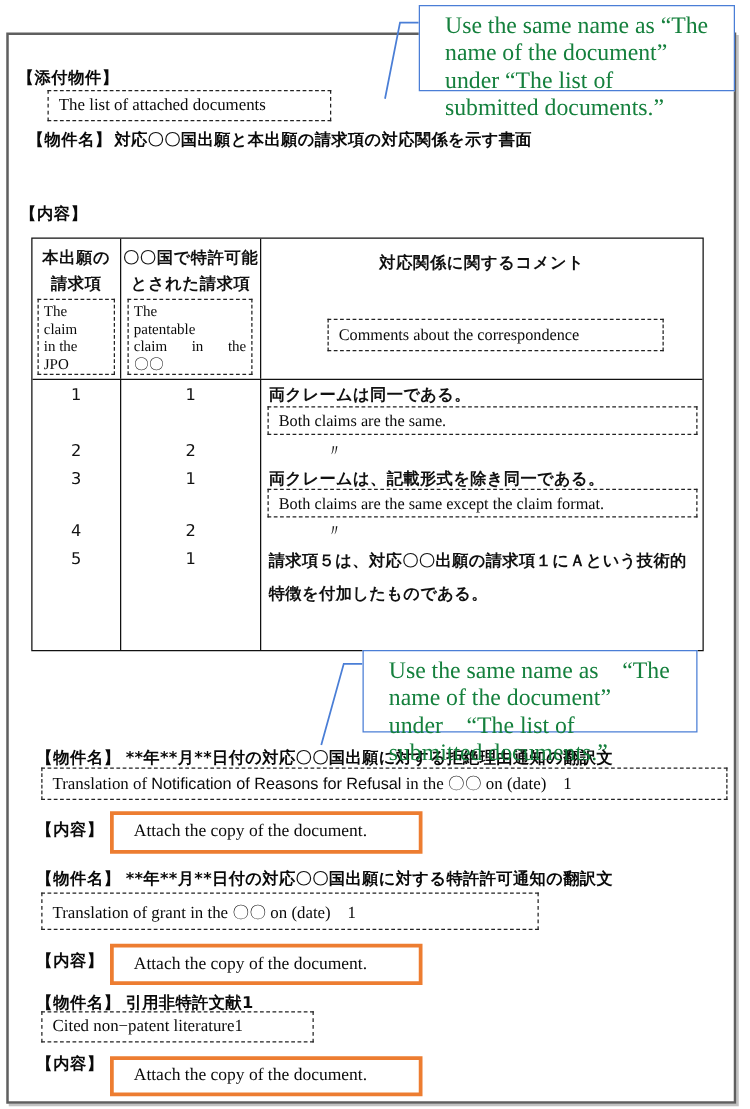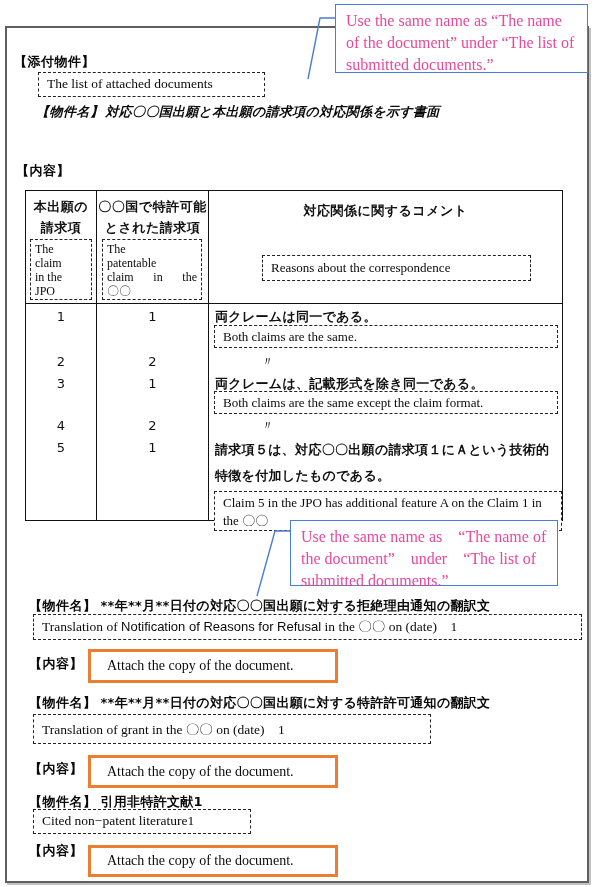--- a/index.html
+++ b/index.html
@@ -19,22 +19,22 @@
   }
   .jp-title{font-size:13px;font-weight:600;letter-spacing:.3px;color:#0a0a0a;white-space:nowrap;}
   .serif{font-family:Liberation Serif, serif;}
   .dash-box{
     border:1px dashed #222;box-sizing:border-box;background:#fff;
     font-family:"Liberation Serif","DejaVu Serif",serif;font-size:13.5px;color:#0a0a0a;
     padding:3px 8px;
   }
   .callout{
     border:1.5px solid #4a7ed6;background:#fff;box-sizing:border-box;z-index:6;
-    font-family:"Liberation Serif","DejaVu Serif",serif;font-size:16px;color:#ec4899;
-    line-height:22px;padding:5px 10px;
+    font-family:"Liberation Serif","DejaVu Serif",serif;font-size:19px;color:#15803d;
+    line-height:22px;padding:5px 20px;
   }
   .leaders{position:absolute;left:0;top:0;z-index:5;pointer-events:none;}
   
   .claims-table{
     position:absolute;left:25px;top:190px;width:538px;
     border:1.5px solid #111;box-sizing:border-box;background:#fff;
   }
   .t-row{display:flex;}
   .t-head{height:112px;border-bottom:1px solid #111;}
   .t-body{height:216px;}
@@ -74,21 +74,21 @@
     <polyline points="290,531 275,531 257,596" fill="none" stroke="#4a7ed6" stroke-width="1.4"></polyline>
   </svg>
 
   <div class="callout abs" style="left:335px;top:4px;width:253px;height:69px;">
     <span>Use the same name as “The name of the document” under “The list of submitted documents.”</span>
   </div>
 
   <div class="jp-label abs" style="left:14px;top:53px;">【添付物件】</div>
   <div class="dash-box abs nowrap" style="left:38px;top:72px;width:227px;height:25px;">The list of attached documents</div>
 
-  <div class="abs" style="left:36px;top:101px;font-style:italic;">
+  <div class="abs" style="left:22px;top:101px;">
     <span class="jp-label">【物件名】</span><span class="jp-title" style="margin-left:2px;">対応〇〇国出願と本出願の請求項の対応関係を示す書面</span>
   </div>
   <div class="jp-label abs" style="left:16px;top:162px;">【内容】</div>
 
   <div class="claims-table">
     <div class="t-row t-head">
       <div class="t-c1">
         <div class="hjp" style="margin-top:5px;">本出願の</div>
         <div class="hjp">請求項</div>
         <div class="hbox" style="left:4px;top:48px;width:62px;height:61px;">
@@ -103,21 +103,21 @@
         <div class="hjp">とされた請求項</div>
         <div class="hbox" style="left:5px;top:48px;width:100px;height:61px;">
           <div>The</div>
           <div>patentable</div>
           <div class="justify-line">claim in the</div>
           <div>〇〇</div>
         </div>
       </div>
       <div class="t-c3">
         <div class="hjp" style="margin-top:9px;">対応関係に関するコメント</div>
-        <div class="ebox" style="left:53px;top:64px;width:269px;height:26px;line-height:22px;">Reasons about the correspondence</div>
+        <div class="ebox" style="left:53px;top:64px;width:269px;height:26px;line-height:22px;">Comments about the correspondence</div>
       </div>
     </div>
     <div class="t-row t-body">
       <div class="t-c1">
         <div class="num" style="top:2px;">1</div>
         <div class="num" style="top:47px;">2</div>
         <div class="num" style="top:69px;">3</div>
         <div class="num" style="top:111px;">4</div>
         <div class="num" style="top:133px;">5</div>
       </div>
@@ -129,21 +129,20 @@
         <div class="num" style="top:133px;">1</div>
       </div>
       <div class="t-c3">
         <div class="jline" style="left:6px;top:2px;">両クレームは同一である。</div>
         <div class="ebox" style="left:5px;top:21px;width:344px;height:23px;line-height:19px;">Both claims are the same.</div>
         <div class="jline" style="left:52px;top:47px;font-weight:500;">〃</div>
         <div class="jline" style="left:6px;top:69px;">両クレームは、記載形式を除き同一である。</div>
         <div class="ebox" style="left:5px;top:87px;width:344px;height:23px;line-height:19px;">Both claims are the same except the claim format.</div>
         <div class="jline" style="left:52px;top:111px;font-weight:500;">〃</div>
         <div class="jline" style="left:6px;top:133px;white-space:normal;line-height:26px;width:342px;">請求項５は、対応〇〇出願の請求項１にＡという技術的特徴を付加したものである。</div>
-        <div class="ebox" style="left:5px;top:187px;width:348px;height:40px;line-height:18px;padding:2px 8px;">Claim 5 in the JPO has additional feature A on the Claim 1 in the 〇〇</div>
       </div>
     </div>
   </div>
 
   <div class="callout abs" style="left:290px;top:520px;width:268px;height:66px;">
     <span>Use the same name as　“The name of the document”　under　“The list of submitted documents.”</span>
   </div>
 
   <div class="abs" style="left:29px;top:595px;">
     <span class="jp-label">【物件名】</span><span class="jp-title" style="margin-left:4px;">**年**月**日付の対応〇〇国出願に対する拒絶理由通知の翻訳文</span>

